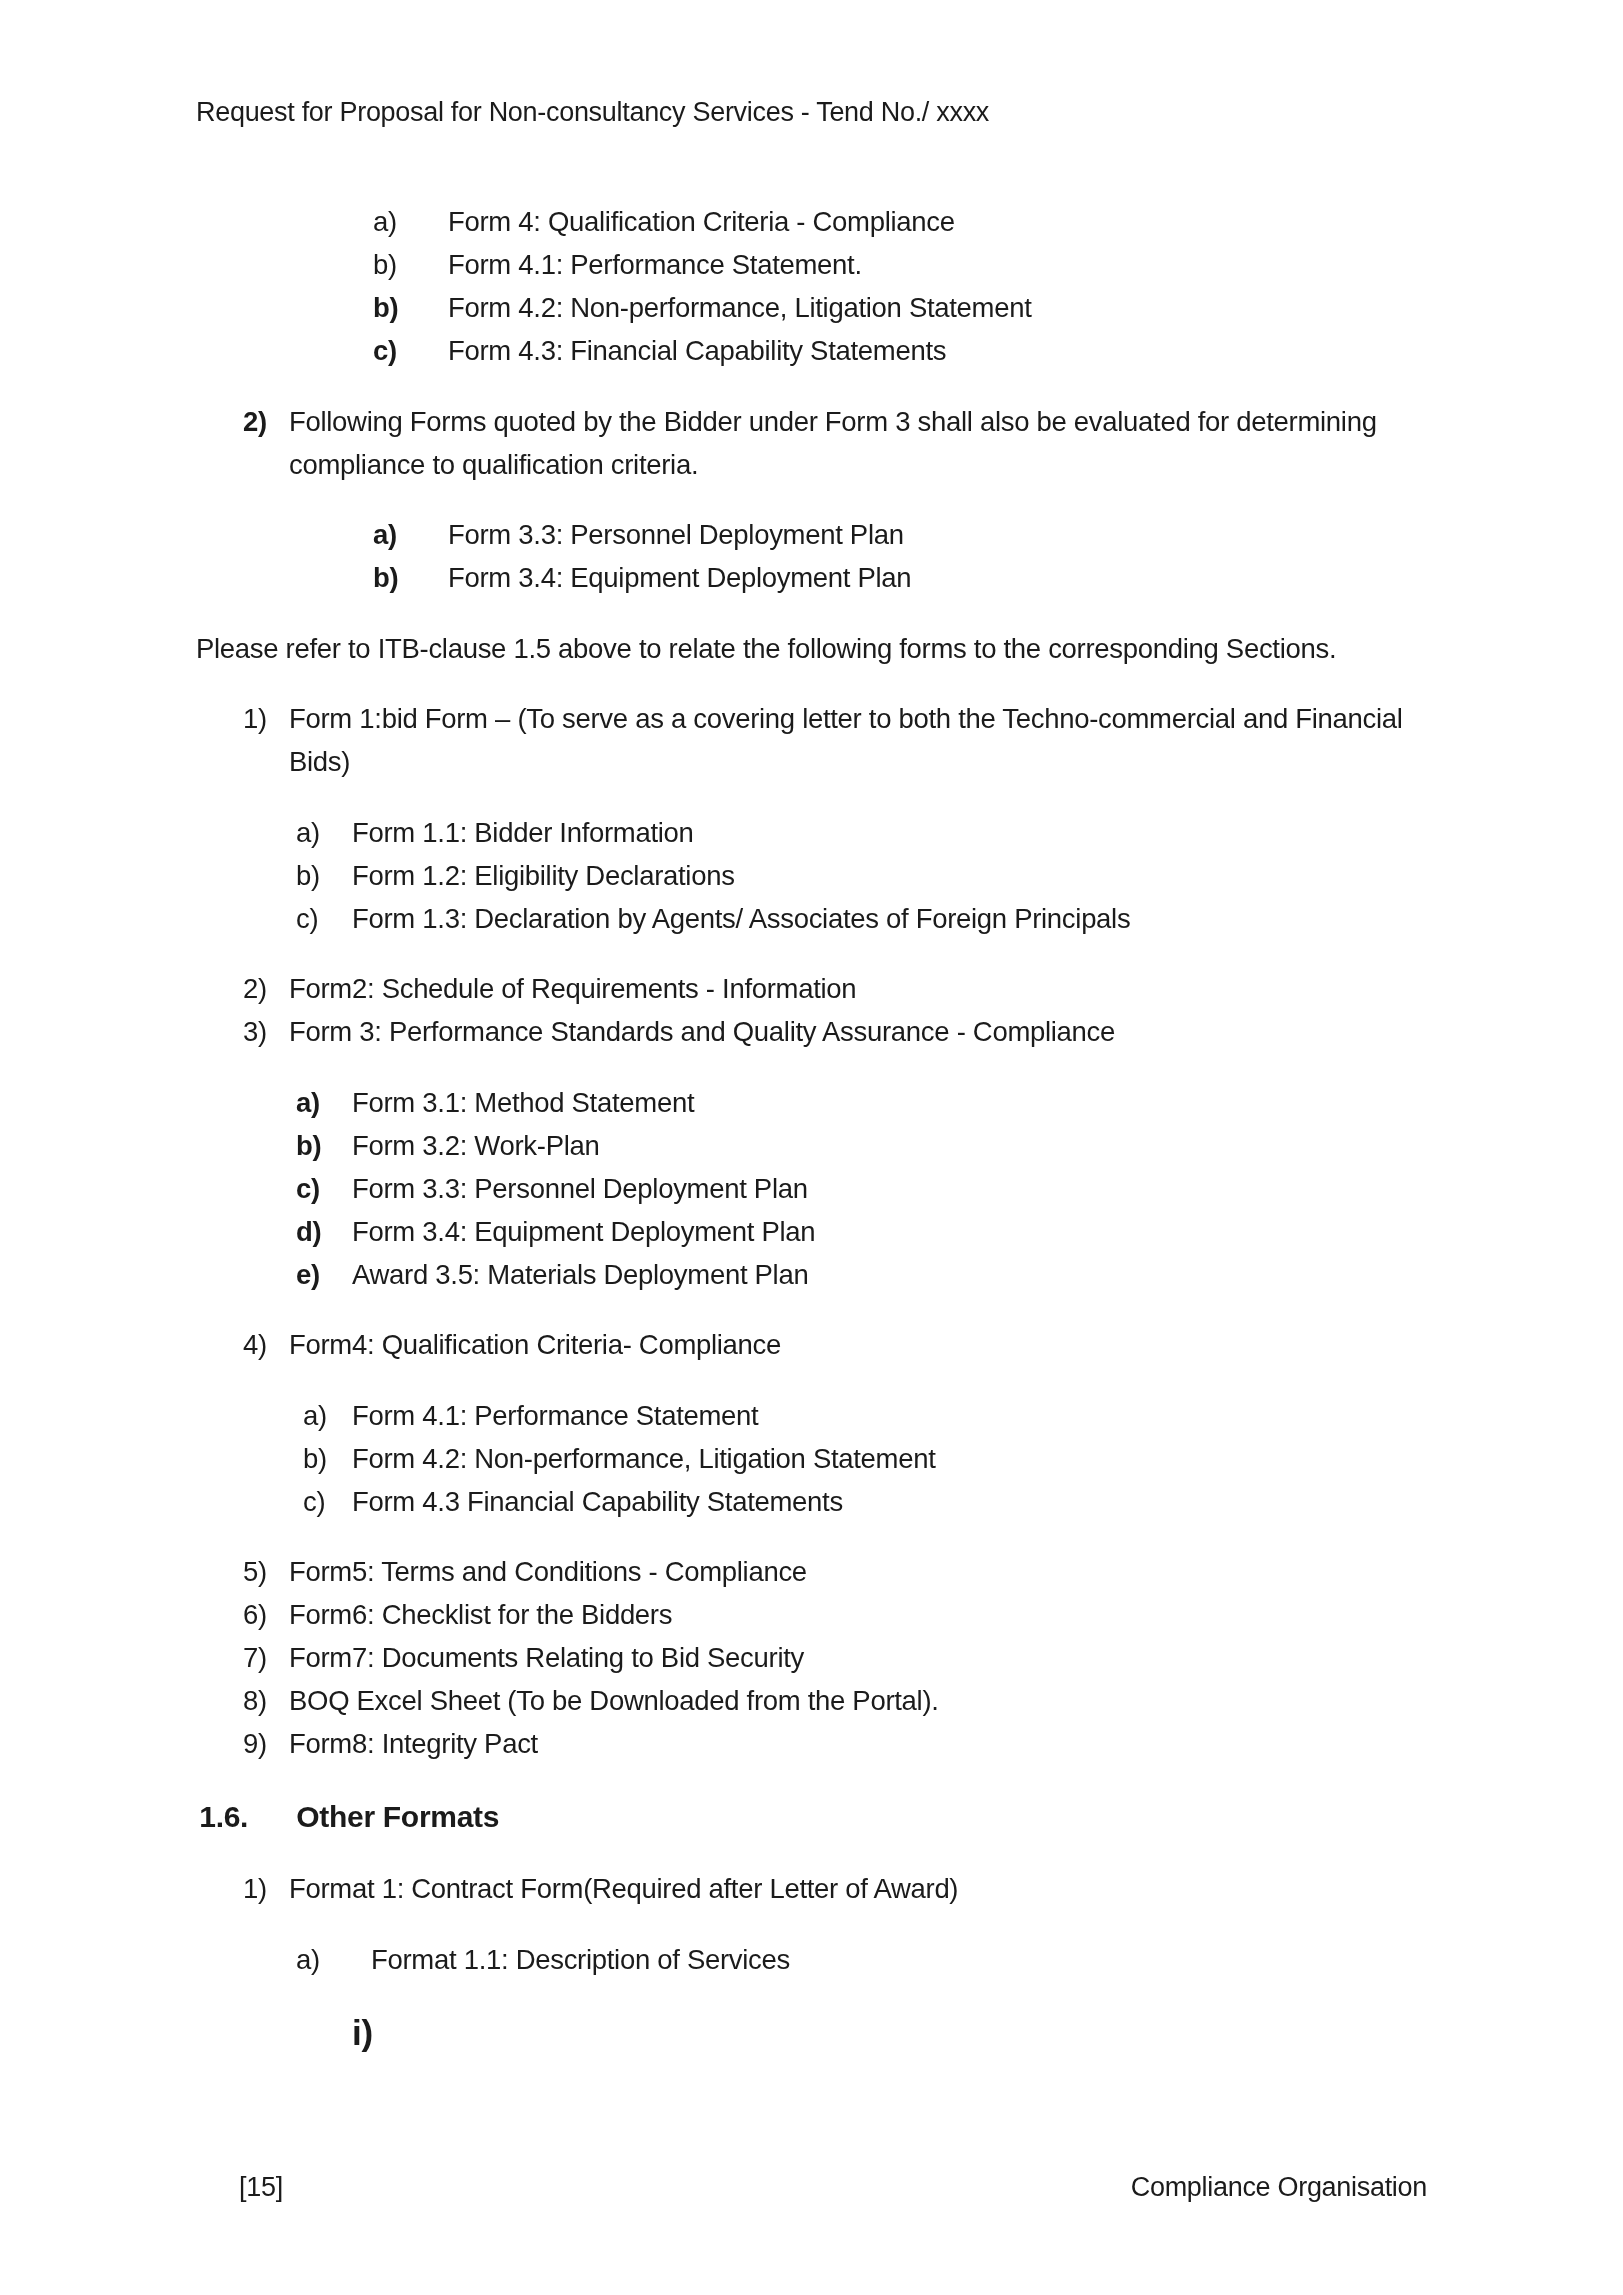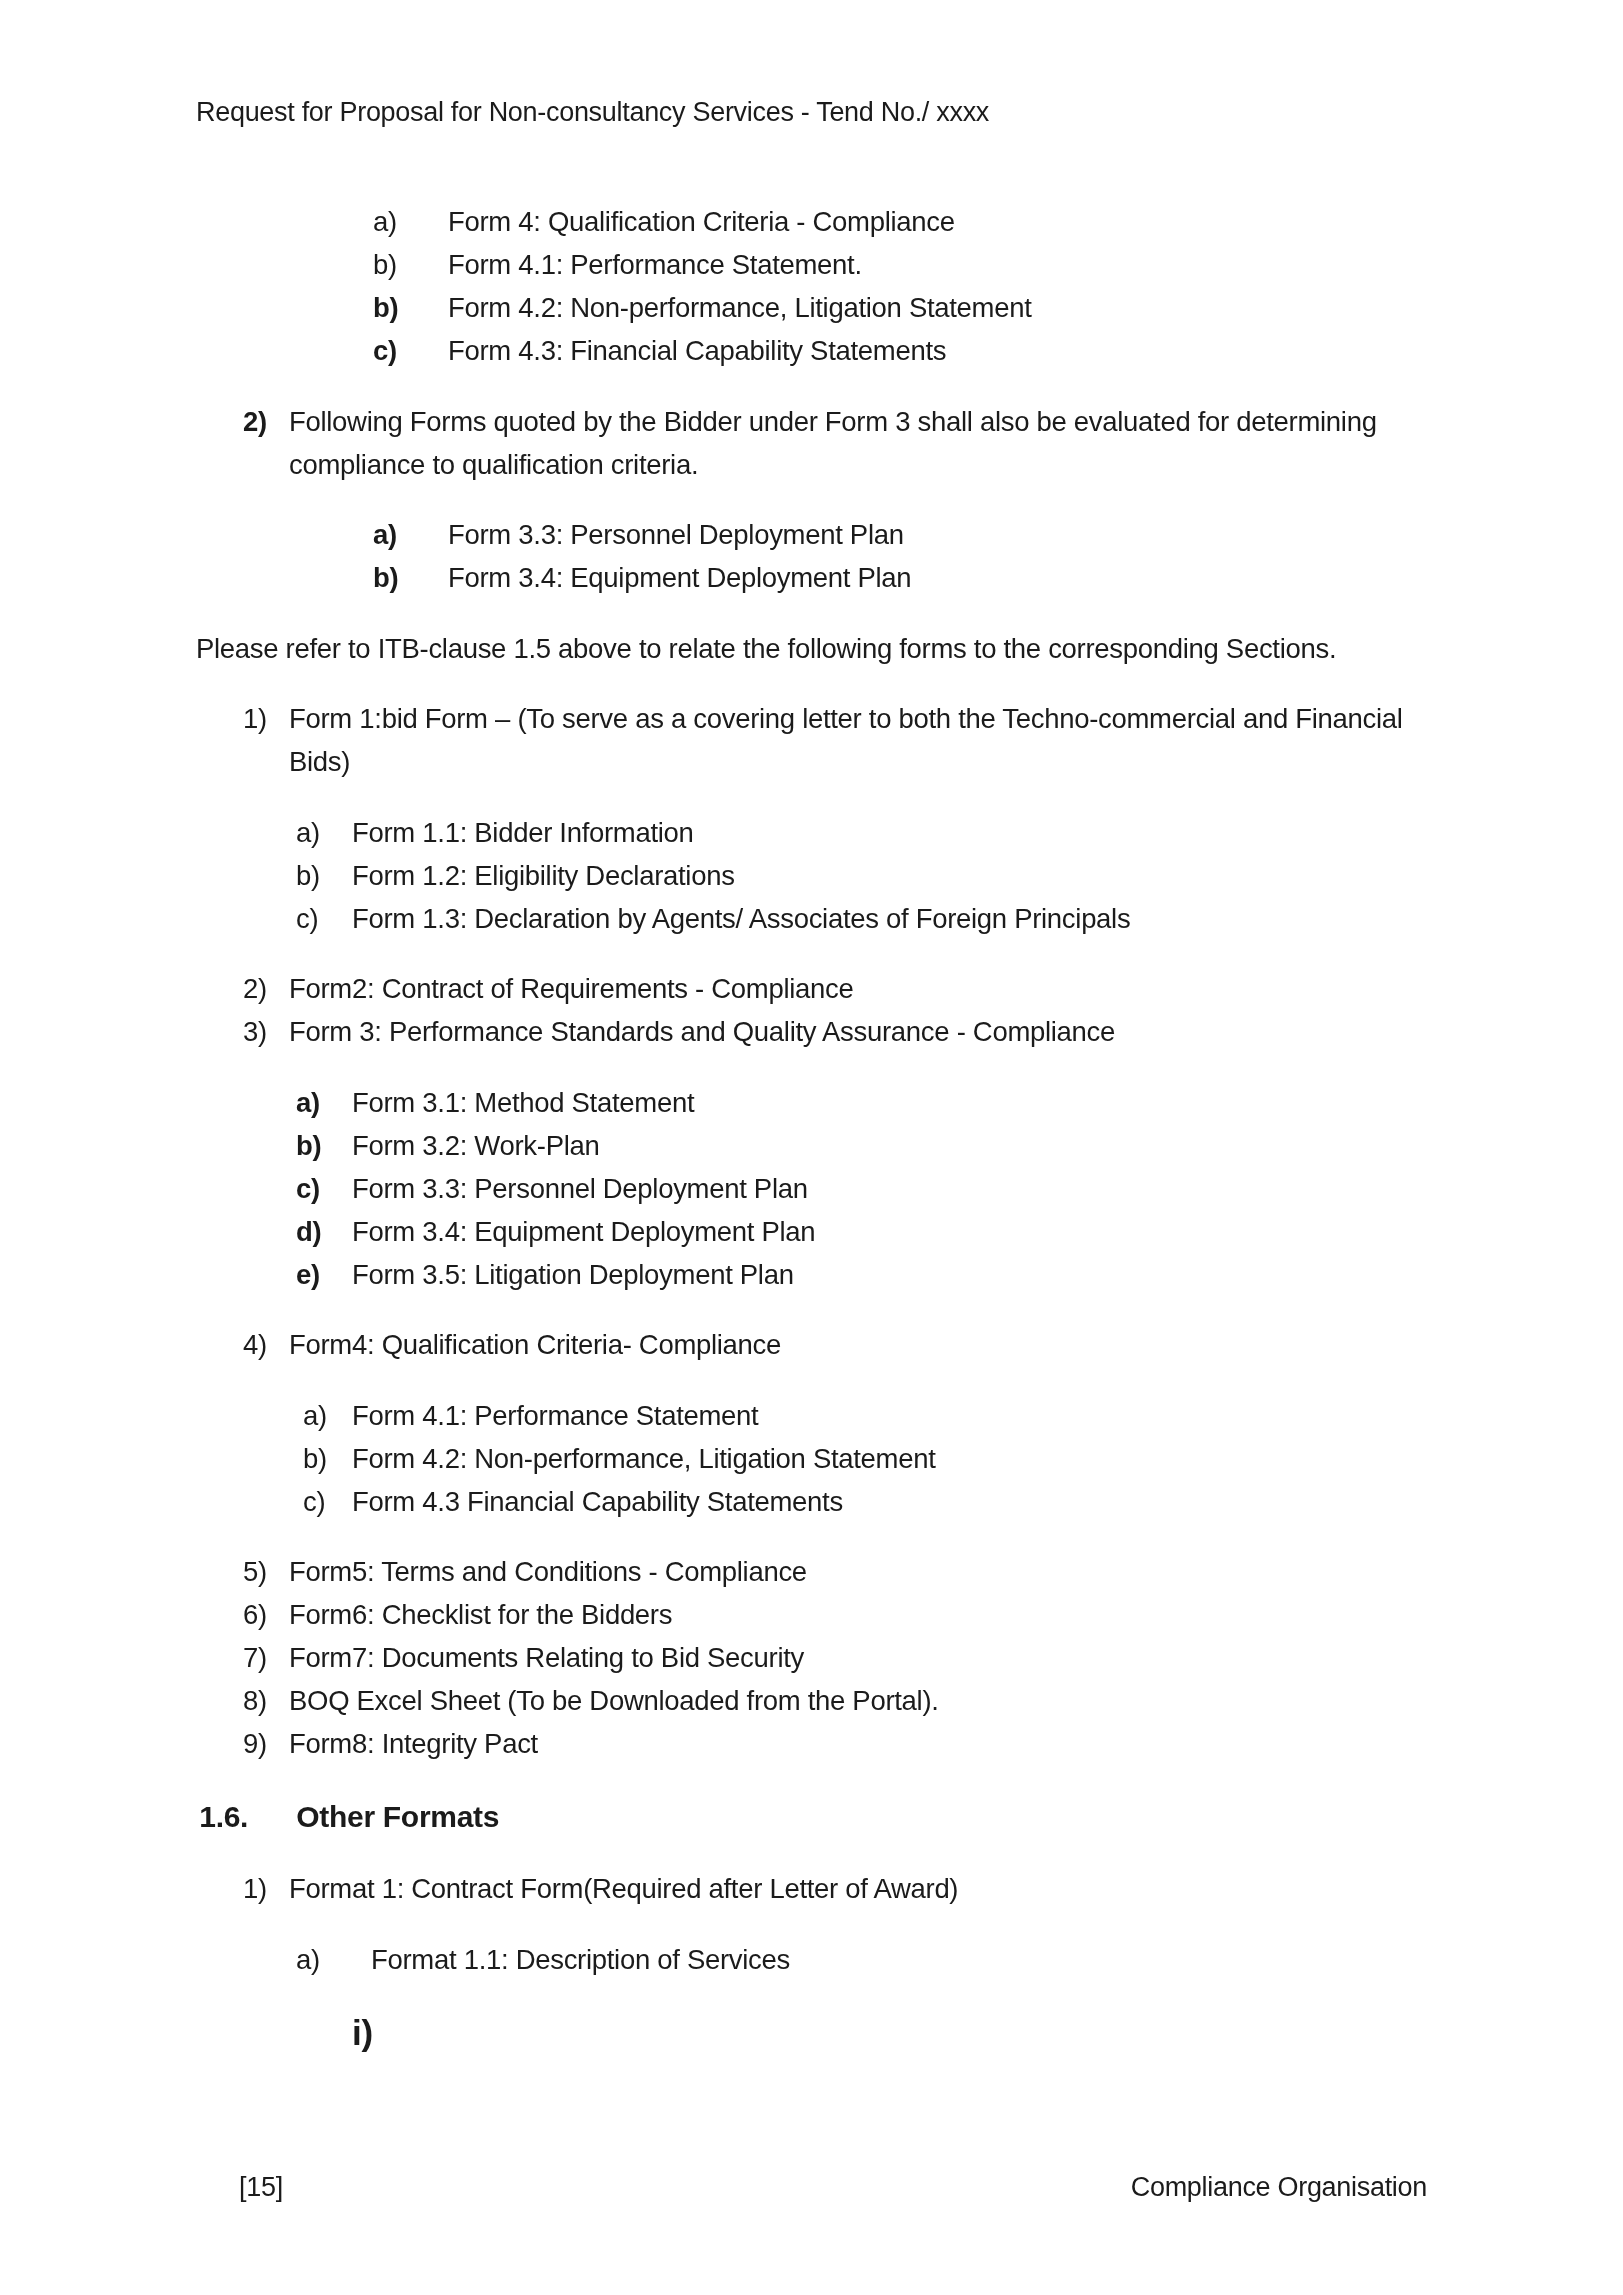--- a/index.html
+++ b/index.html
@@ -98,21 +98,21 @@
       <div class="row li ind-2">
         <span class="marker">b)</span>
         <span class="text">Form 1.2: Eligibility Declarations</span>
       </div>
       <div class="row li ind-2">
         <span class="marker">c)</span>
         <span class="text">Form 1.3: Declaration by Agents/ Associates of Foreign Principals</span>
       </div>
       <div class="row li ind-1 gap">
         <span class="marker">2)</span>
-        <span class="text">Form2: Contract of Requirements - Compliance</span>
+        <span class="text">Form2: Schedule of Requirements - Information</span>
       </div>
       <div class="row li ind-1">
         <span class="marker">3)</span>
         <span class="text">Form 3: Performance Standards and Quality Assurance - Compliance</span>
       </div>
       <div class="row li ind-2 gap">
         <span class="marker bold">a)</span>
         <span class="text">Form 3.1: Method Statement</span>
       </div>
       <div class="row li ind-2">
@@ -122,21 +122,21 @@
       <div class="row li ind-2">
         <span class="marker bold">c)</span>
         <span class="text">Form 3.3: Personnel Deployment Plan</span>
       </div>
       <div class="row li ind-2">
         <span class="marker bold">d)</span>
         <span class="text">Form 3.4: Equipment Deployment Plan</span>
       </div>
       <div class="row li ind-2">
         <span class="marker bold">e)</span>
-        <span class="text">Form 3.5: Litigation Deployment Plan</span>
+        <span class="text">Award 3.5: Materials Deployment Plan</span>
       </div>
       <div class="row li ind-1 gap">
         <span class="marker">4)</span>
         <span class="text">Form4: Qualification Criteria- Compliance</span>
       </div>
       <div class="row li ind-2s gap">
         <span class="marker">a)</span>
         <span class="text">Form 4.1: Performance Statement</span>
       </div>
       <div class="row li ind-2s">

